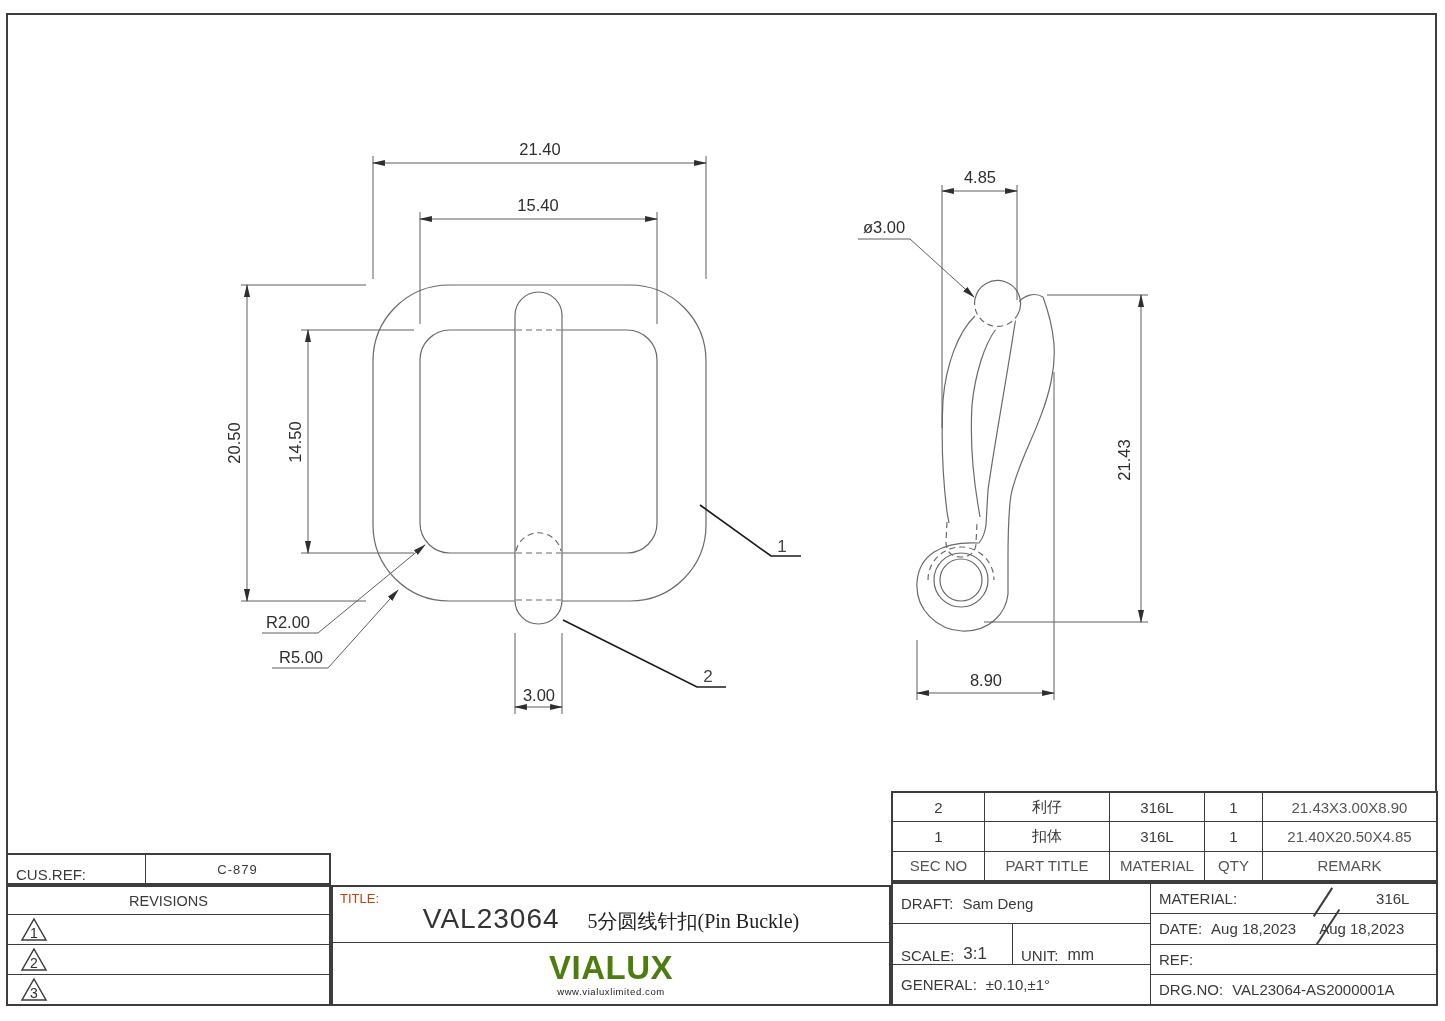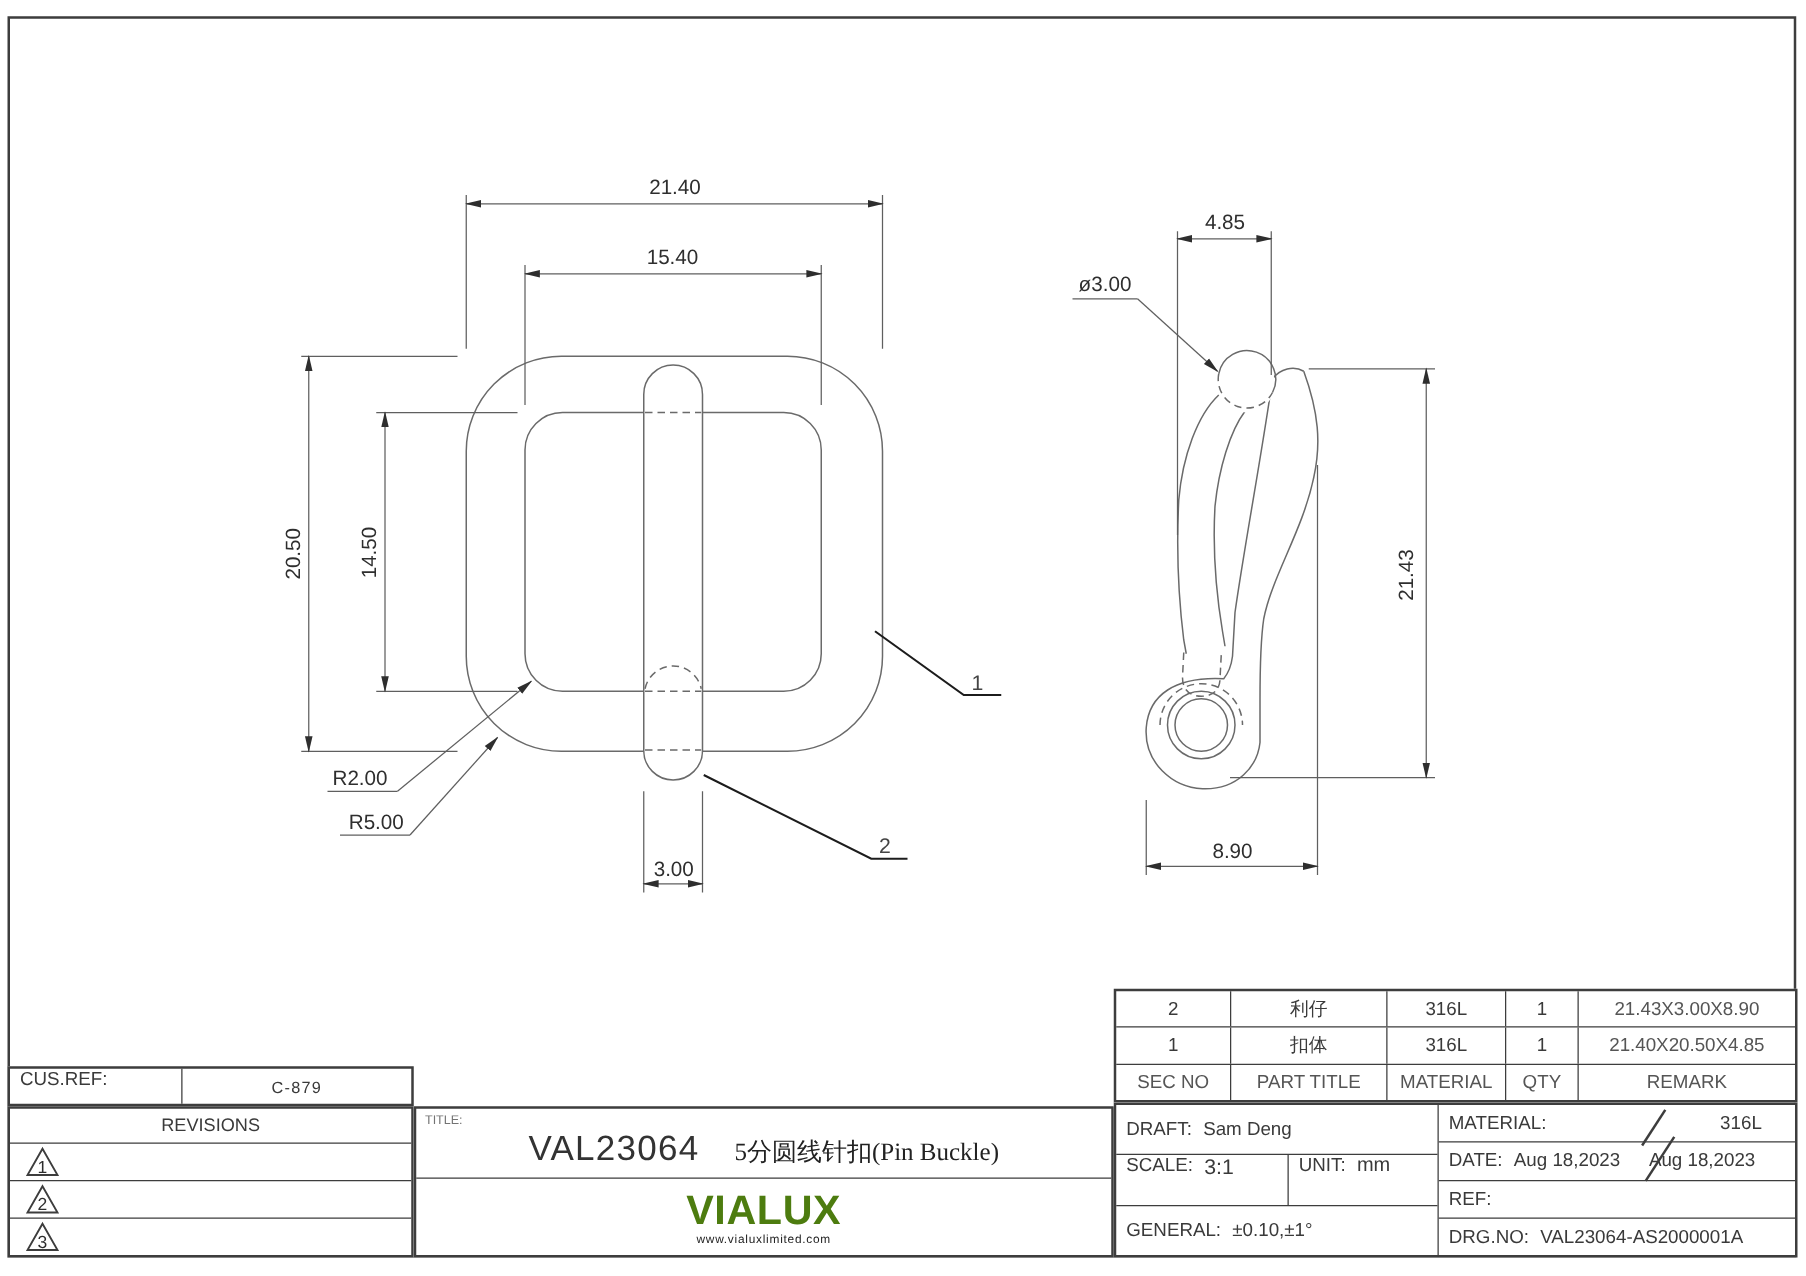--- a/index.html
+++ b/index.html
@@ -10,52 +10,52 @@
   .dimtxt { font-size:16.5px; }
   .lbltxt { font-size:17px; fill:#444; }
 
   .blk { position:absolute; border:2px solid #3d3d3d; background:#fff; }
   .cell { border-right:1.2px solid #3d3d3d; display:flex; align-items:center; justify-content:center; }
   .cell:last-child { border-right:none; }
   .row { display:flex; border-bottom:1.2px solid #3d3d3d; }
   .row:last-child { border-bottom:none; }
   .fs14 { font-size:14.5px; color:#3a3a3a; }
   .fs15 { font-size:15px; color:#3a3a3a; }
-  .lab { padding-left:8px; display:flex; align-items:flex-start; gap:9px; justify-content:flex-start; }
+  .lab { padding-left:8px; display:flex; align-items:flex-end; gap:9px; justify-content:flex-start; }
   .gray { color:#555; }
 
   
   .parts { left:891px; top:791px; width:547px; height:91px; display:flex; flex-direction:column; }
   .parts .row { flex:1; }
   .c1{width:92px;} .c2{width:125px;} .c3{width:95px;} .c4{width:58px;} .c5{flex:1;}
 
   
   .tblock { left:891px; top:882px; width:547px; height:124px; display:flex; }
   .tb-left { width:258px; border-right:1.2px solid #3d3d3d; display:flex; flex-direction:column; }
   .tb-right { flex:1; display:flex; flex-direction:column; }
   .tb-row { flex:1; border-bottom:1.2px solid #3d3d3d; display:flex; align-items:center; }
   .tb-row:last-child { border-bottom:none; }
-  .scale-cell { width:138px; border-right:1.2px solid #3d3d3d; height:100%; }
+  .scale-cell { width:120px; border-right:1.2px solid #3d3d3d; height:100%; }
   .unit-cell { flex:1; height:100%; }
   .slash { position:absolute; width:1.6px; background:#3d3d3d; transform:rotate(33deg); }
 
   
   .cusref { left:6px; top:853px; width:325px; height:32px; display:flex; }
   .cusref .cell { height:100%; }
 
   
   .revs { left:6px; top:885px; width:325px; height:121px; display:flex; flex-direction:column; }
   .rev-head { height:28px; border-bottom:1.2px solid #3d3d3d; display:flex; align-items:center; justify-content:center; }
   .rev-row { flex:1; border-bottom:1.2px solid #3d3d3d; display:flex; align-items:center; padding-left:12px; }
   .rev-row:last-child { border-bottom:none; }
 
   
   .titlebox { left:331px; top:885px; width:560px; height:121px; display:flex; flex-direction:column; }
   .title-top { height:56px; border-bottom:1.2px solid #3d3d3d; position:relative; display:flex; align-items:flex-end; justify-content:center; padding-bottom:7px; gap:28px; }
-  .title-label { position:absolute; left:7px; top:4px; font-size:10px; color:#737373; }
+  .title-label { position:absolute; left:7px; top:4px; font-size:13px; color:#c2410c; }
   .title-code { font-size:28px; color:#333; letter-spacing:1px; }
   .title-name { font-size:20px; color:#222; font-family:"Liberation Serif", serif; }
   .title-logo { flex:1; display:flex; flex-direction:column; align-items:center; justify-content:center; }
   .logo-text { font-size:33px; font-weight:bold; letter-spacing:0.5px; color:#4d7c0f; line-height:1; }
   .logo-url { font-size:9.5px; letter-spacing:0.6px; color:#222; margin-top:2px; }
 </style>
 </head>
 <body>
 
 <div class="sheet">

